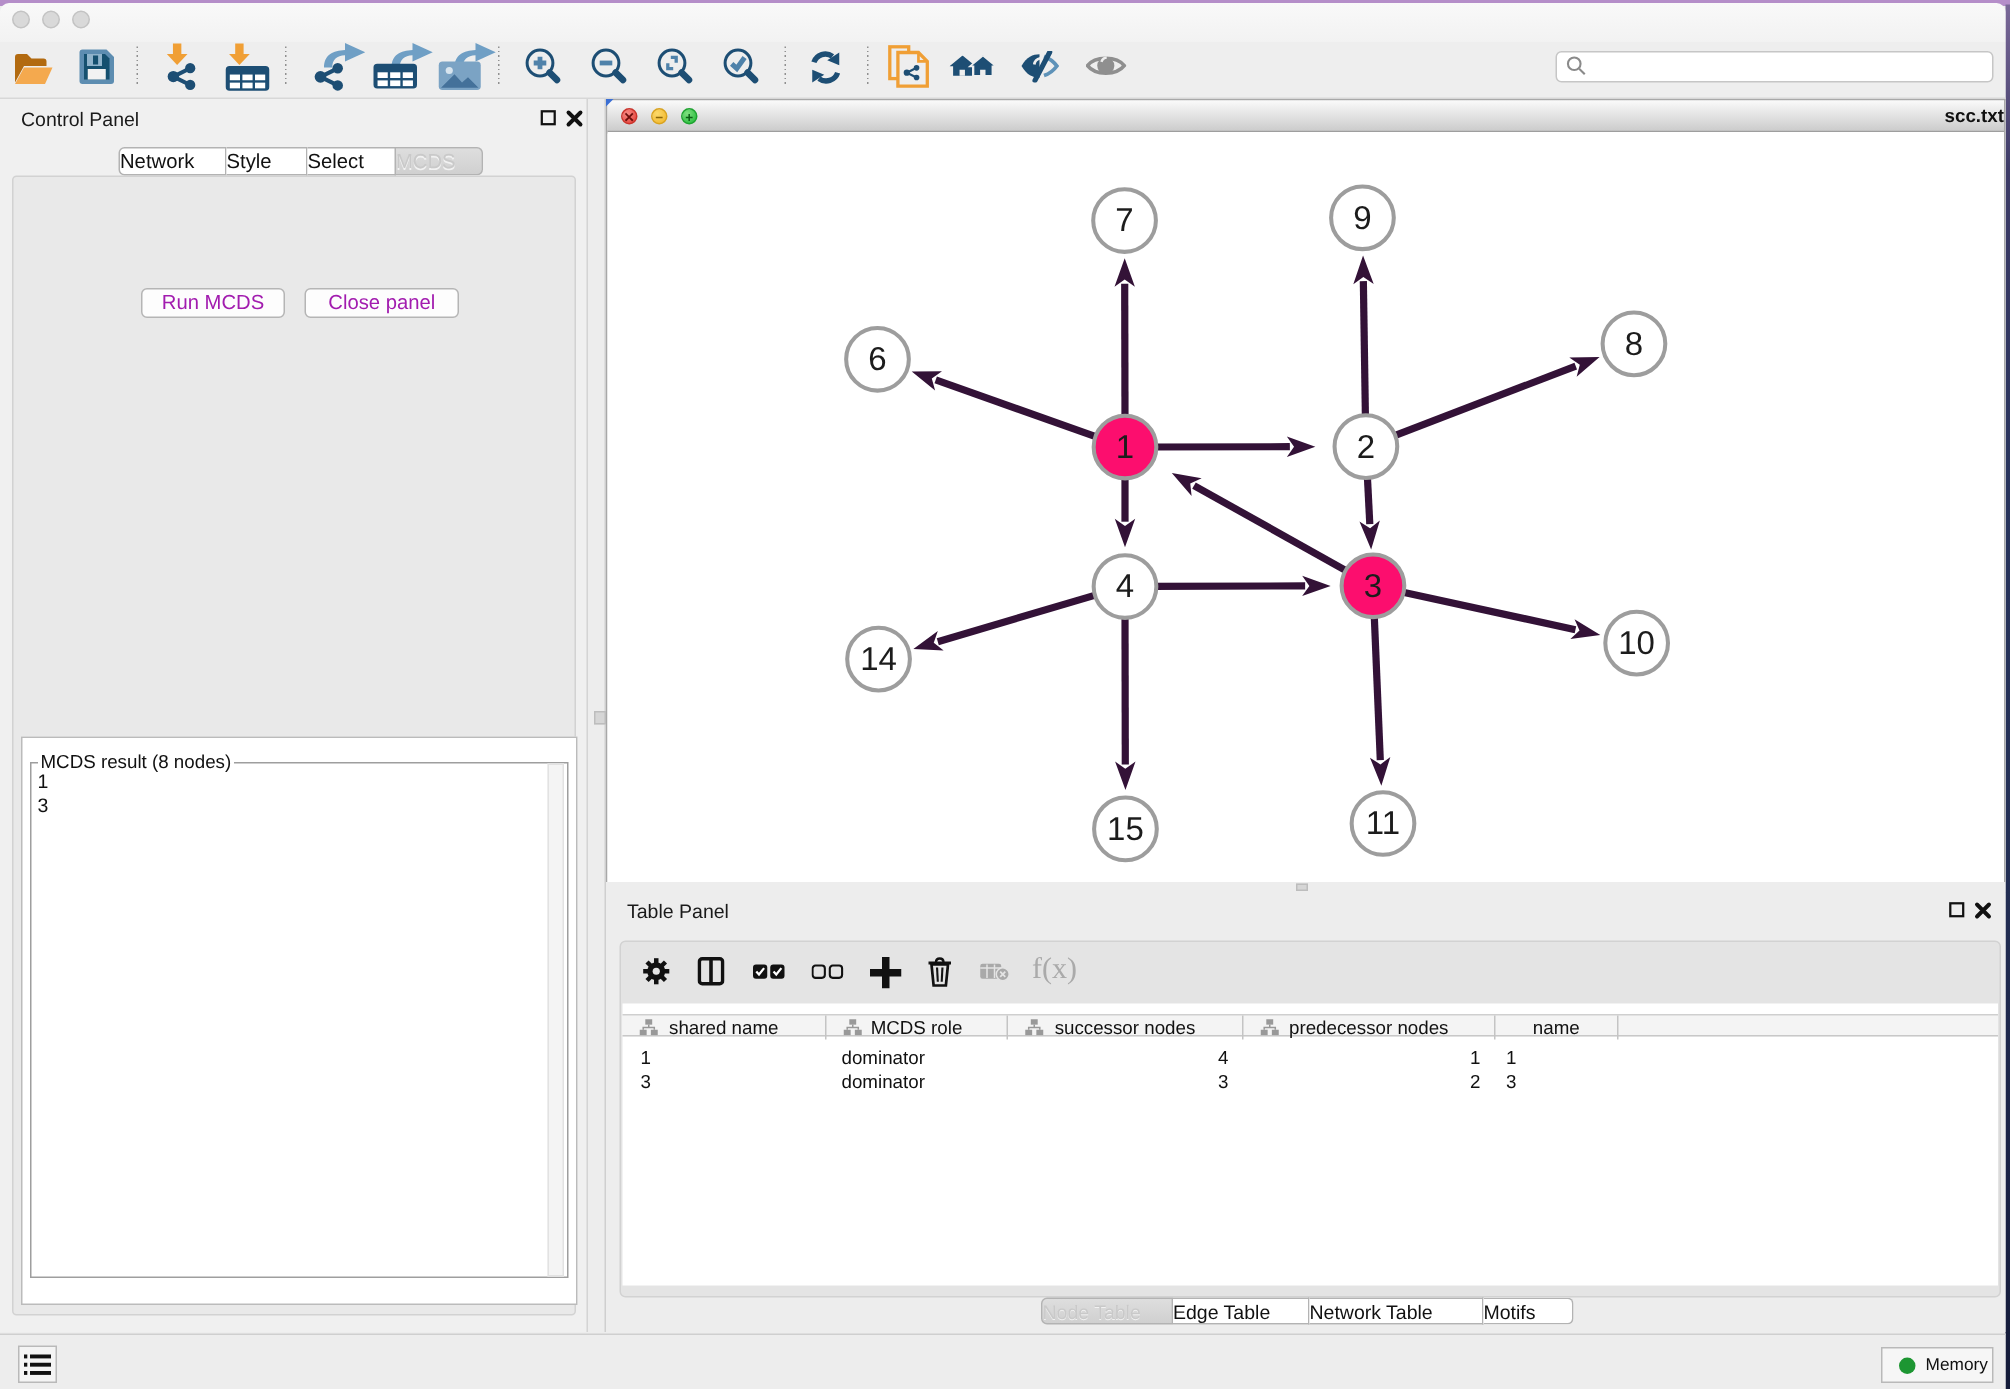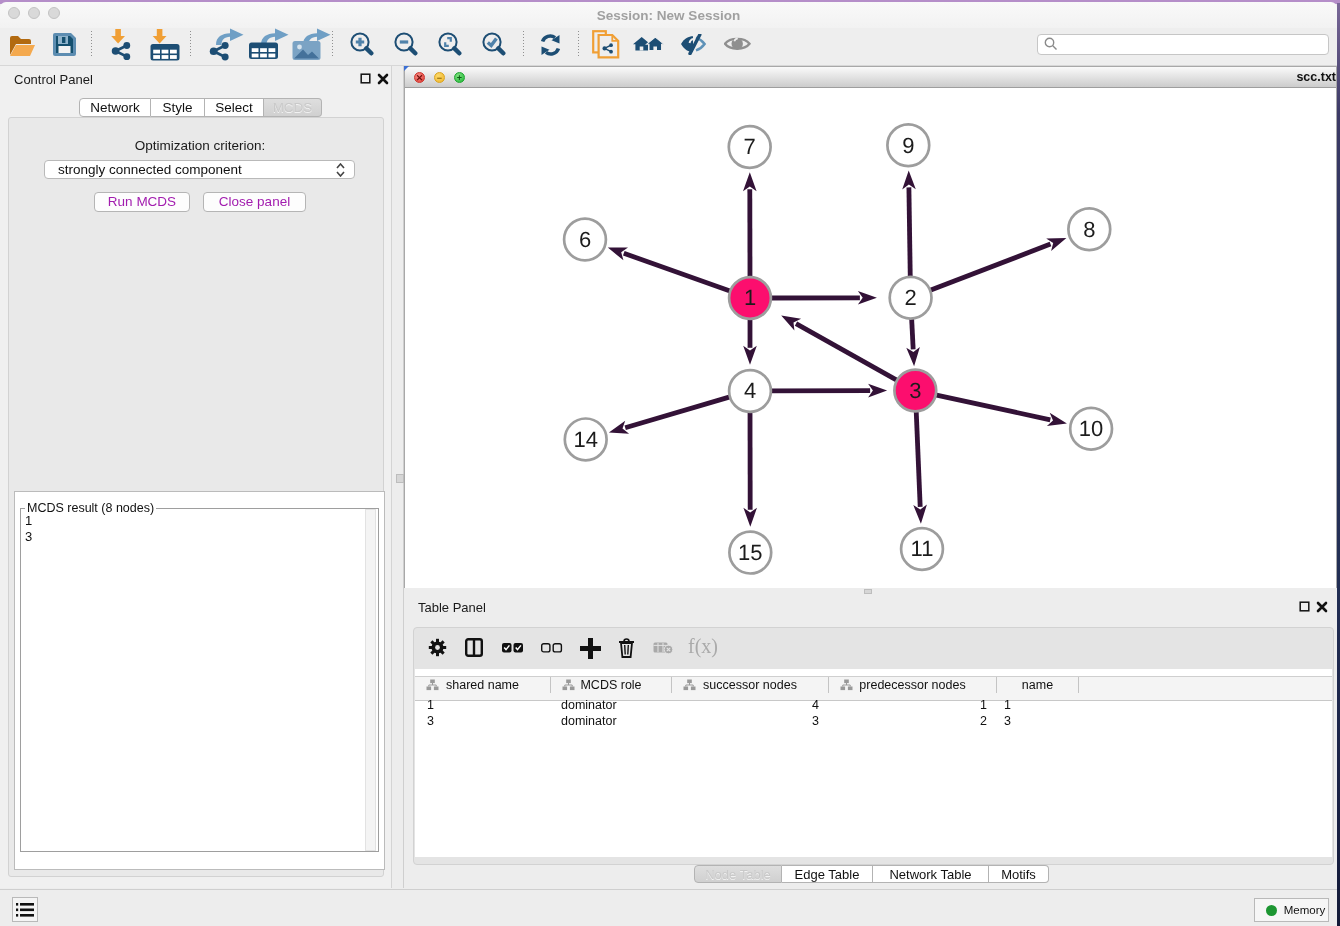--- a/index.html
+++ b/index.html
@@ -9,21 +9,21 @@
 #deskR{left:1337px;top:3px;width:3px;height:923px;background:linear-gradient(#7a6898 0%,#3c3a66 12%,#27335c 35%,#232f55 60%,#1a2246 85%,#131a38 100%)}
 #titlebar{left:0;top:2px;width:1337px;height:26px;background:linear-gradient(#f9f9f9,#f2f2f2);border-radius:6px 6px 0 0}
 #titlebar .t{position:absolute;left:0;right:0;top:6px;text-align:center;font-size:13.5px;font-weight:700;color:#a0a0a0}
 .tl{position:absolute;top:5px;width:12px;height:12px;border-radius:50%;background:#d9d9d9;border:1px solid #c3c3c3}
 #toolbar{left:0;top:28px;width:1337px;height:38px;background:#eeeeee;border-bottom:1px solid #d7d7d7}
 .sep{position:absolute;top:3px;height:26px;width:1px;background:repeating-linear-gradient(#909090 0 1px,rgba(0,0,0,0) 1px 3px)}
 #search{left:1037px;top:34px;width:292px;height:21px;background:#fff;border:1px solid #c6c6c6;border-radius:4px}
 
 #cpanel{left:0;top:66px;width:391px;height:822px;background:#f0f0f0}
 #cpanel .hdr{position:absolute;left:14px;top:6px;font-size:13px;color:#1a1a1a}
-.tabrow .tab{position:absolute;top:32px;height:19px;background:#fff;border:1px solid #b3b3b3;border-left:none;font-size:13.5px;color:#111;text-align:center;line-height:18px}
+.tabrow .tab{position:absolute;top:32px;height:19px;background:#fff;border:1px solid #b3b3b3;border-left:none;font-size:13.5px;color:#111;line-height:18px}
 #cptabs .tab.first{border-left:1px solid #b3b3b3;border-radius:4px 0 0 4px}
 .tab.sel{background:linear-gradient(#dedede,#d0d0d0);color:#c9c9c9;text-shadow:0 1px 0 #f2f2f2;border-radius:0 4px 4px 0}
 #cpbody{left:8px;top:51px;width:376px;height:760px;background:#e9e9e9;border:1px solid #d2d2d2;border-radius:3px}
 #optlabel{left:0;top:72px;width:400px;text-align:center;font-size:13.5px;color:#1a1a1a}
 #cpselect{left:44px;top:94px;width:311px;height:19px;background:#fff;border:1px solid #b9b9b9;border-radius:4px;font-size:13.5px;color:#111;padding-left:13px;line-height:17px}
 .btn{position:absolute;height:20px;background:#fdfdfd;border:1px solid #b5b5b5;border-radius:4px;font-size:13.5px;color:#a21caf;text-align:center;line-height:18px}
 #mcdsbox{left:14px;top:425px;width:371px;height:379px;background:#fff;border:1px solid #bbb}
 #mcdsfs{left:5px;top:9px;width:359px;height:351px;border:1px solid #9e9e9e;position:absolute}
 #mcdsfs legend{font-size:12.5px;color:#111;margin-left:4px;padding:0 2px}
 #mcdsscroll{position:absolute;right:8px;top:17px;width:11px;height:342px;background:#f4f4f4;border:1px solid #e2e2e2}
@@ -37,41 +37,40 @@
 #nettitle{position:absolute;left:0;top:0;width:100%;height:21px;background:linear-gradient(#fafafa,#cccccc);border-bottom:1px solid #9e9e9e}
 #nettitle .t{position:absolute;left:0;right:0;top:3px;text-align:right;font-size:12.5px;font-weight:700;color:#111}
 .itl{position:absolute;top:5px;width:11px;height:11px;border-radius:50%;font-size:9px;line-height:11px;text-align:center;font-weight:700}
 #netcanvas{position:absolute;left:0;top:22px;width:931px;height:499px;background:#fff;overflow:hidden}
 
 #tpanel{left:404px;top:595px;width:933px;height:293px;background:#ededed}
 #tpanel .hdr{position:absolute;left:14px;top:5px;font-size:13px;color:#1a1a1a}
 #tcontainer{position:absolute;left:9px;top:32px;width:921px;height:238px;background:#e4e4e4;border:1px solid #d2d2d2;border-radius:4px}
 #ttoolbar{position:absolute;left:0;top:0;width:100%;height:41px}
 #ttable{position:absolute;left:1px;top:41px;width:917px;height:188px;background:#fff}
-#thead{position:absolute;left:0;top:7px;height:25px;width:100%;border-top:1px solid #cfcfcf;border-bottom:1px solid #c8c8c8;background:#f4f4f4}
+#thead{position:absolute;left:0;top:7px;height:15px;width:100%;border-top:1px solid #cfcfcf;border-bottom:1px solid #c8c8c8;background:#f4f4f4}
 .hcell{position:absolute;top:0;height:16px;border-right:1px solid #c4c4c4;font-size:12.5px;color:#111;text-align:center;line-height:16px}
 .trow{position:absolute;font-size:12.5px;color:#111;height:16px;line-height:16px}
 
 #ttabs .tab{position:absolute;top:270px;height:18px;line-height:17px;font-size:13px}
 #ttabs .tab.firstb{border-left:1px solid #b3b3b3;border-radius:4px 0 0 4px}
 #ttabs .tab.selb{background:linear-gradient(#dedede,#d0d0d0);color:#c9c9c9;text-shadow:0 1px 0 #f2f2f2;border-radius:4px 0 0 4px}
 
 #statusbar{left:0;top:889px;width:1337px;height:37px;background:#ededed;border-top:1px solid #cfcfcf}
 #listbtn{position:absolute;left:12px;top:7px;width:26px;height:25px;background:#f4f4f4;border:1px solid #b9b9b9}
 #membtn{position:absolute;left:1254px;top:8px;width:75px;height:24px;background:#f6f6f6;border:1px solid #b9b9b9;font-size:11.5px;color:#111;line-height:22px;text-align:center;padding-left:26px}
 #memdot{position:absolute;left:11px;top:6px;width:11px;height:11px;border-radius:50%;background:#1d9632}
 </style></head>
 <body>
 <div class="abs" id="purple"></div>
 <div class="abs" id="deskR"></div>
 <div class="abs" id="titlebar">
   <div class="tl" style="left:8px"></div>
     <div class="tl" style="left:28px"></div>
     <div class="tl" style="left:48px"></div>
-  <div class="t">Session: New Session</div>
 </div>
 <div class="abs" id="toolbar">
     <svg width="28" height="26" style="position:absolute;left:8px;top:4px">
       <path d="M2,23 L2,6 Q2,4 4,4 L10,4 L13,7 L21,7 Q23,7 23,9 L23,12 L8,12 Z" fill="#b26a10"></path>
 <path d="M8,13 L27,13 L22,24 L2,24 Z" fill="#f4a94e"></path>
     </svg>
     <svg width="26" height="26" style="position:absolute;left:52px;top:4px">
       <path d="M1,3 Q1,1 3,1 L19,1 L24,6 L24,22 Q24,24 22,24 L3,24 Q1,24 1,22 Z" fill="#5d8db1"></path>
 <path d="M4,4 L18,4 L21,7 L21,21 L4,21 Z" fill="#15506f"></path>
 <rect x="6" y="4" width="10" height="8" fill="#8fb3cb"></rect>
@@ -211,24 +210,20 @@
       <path d="M2,2 L10,10 M10,2 L2,10" stroke="#111" stroke-width="2.6" stroke-linecap="round"></path>
     </svg>
   <div id="cptabs" class="tabrow">
     <div class="tab first" style="left:79px;width:72px">Network</div>
     <div class="tab" style="left:151px;width:54px">Style</div>
     <div class="tab" style="left:205px;width:59px">Select</div>
     <div class="tab sel" style="left:264px;width:58px">MCDS</div>
   </div>
   <div id="cpinner" style="position:absolute;left:0;top:0;width:391px;height:822px">
       <div class="abs" id="cpbody"></div>
-<div class="abs" id="optlabel">Optimization criterion:</div>
-<div class="abs" id="cpselect">strongly connected component<svg width="11" height="14" style="position:absolute;right:8px;top:2px">
-          <path d="M2,5 L5.5,1 L9,5 M2,9 L5.5,13 L9,9" fill="none" stroke="#444" stroke-width="1.6"></path>
-        </svg></div>
 <div class="btn" style="left:94px;top:126px;width:96px">Run MCDS</div>
 <div class="btn" style="left:203px;top:126px;width:103px">Close panel</div>
 <div class="abs" id="mcdsbox">
   <fieldset id="mcdsfs">
           <legend>MCDS result (8 nodes)</legend>
     <div style="position:absolute;left:4px;top:-2px;font-size:13px;color:#111;line-height:16.4px">1<br>3</div>
   </fieldset>
   <div id="mcdsscroll"></div>
 </div>
     </div>

